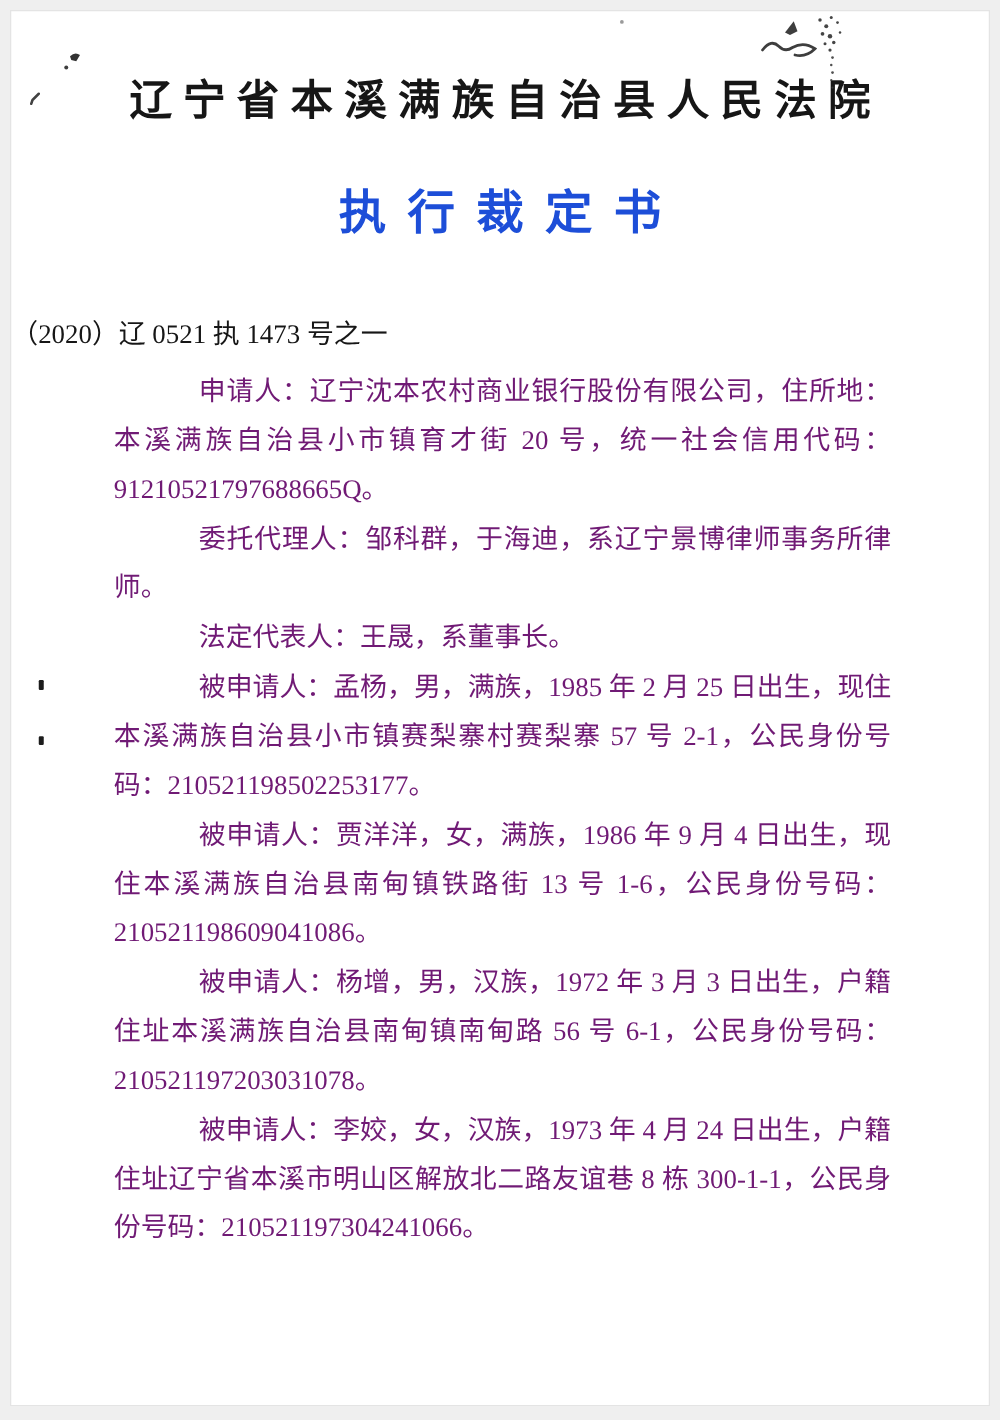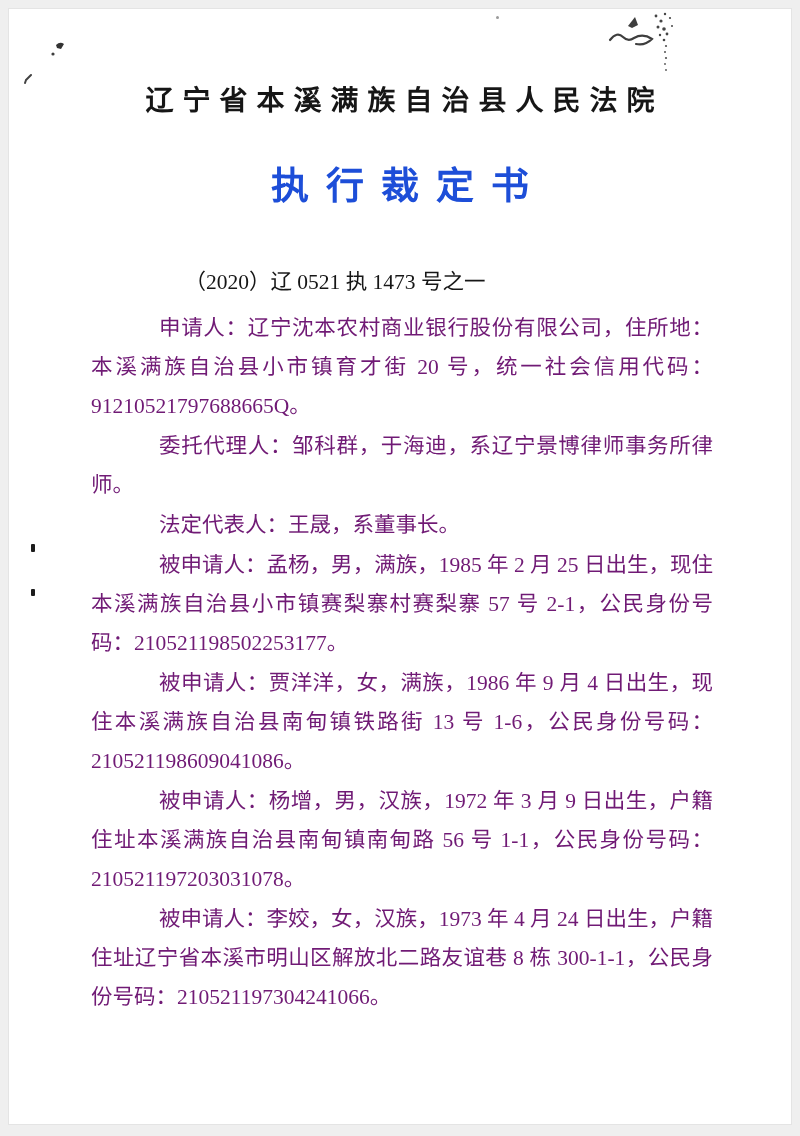--- a/index.html
+++ b/index.html
@@ -15,44 +15,44 @@
     background: #efefef;
   }
   .page {
     position: absolute;
     top: 8px; left: 8px; right: 8px; bottom: 11px;
     background: #ffffff;
     border: 1px solid #e4e4e4;
     overflow: hidden;
   }
   .court-name {
-    margin-top: 74px;
+    margin-top: 51px;
     text-align: center;
-    font-size: 28px;
+    font-size: 34px;
     line-height: 1.3;
     font-weight: bold;
     letter-spacing: 9px;
     text-indent: 9px;
     color: #161616;
     white-space: nowrap;
   }
   .doc-title {
     margin-top: 46px;
     text-align: center;
     font-size: 38px;
     line-height: 1.15;
     font-weight: bold;
     letter-spacing: 17px;
     text-indent: 17px;
     color: #1d4ed8;
     white-space: nowrap;
   }
   .case-number {
     margin-top: 62px;
-    text-align: center;
+    text-align: left;
     padding-right: 130px;
     font-size: 21.5px;
     line-height: 1.1;
     color: #161616;
   }
   .doc-body {
     margin-top: 14px;
     padding: 0 78px 0 82px;
   }
   .doc-body p {
@@ -82,21 +82,21 @@
     <h2 class="doc-title">执行裁定书</h2>
 
     <div class="case-number">（2020）辽 0521 执 1473 号之一</div>
 
     <div class="doc-body">
       <p>申请人：辽宁沈本农村商业银行股份有限公司，住所地：本溪满族自治县小市镇育才街 20 号，统一社会信用代码：91210521797688665Q。</p>
       <p>委托代理人：邹科群，于海迪，系辽宁景博律师事务所律师。</p>
       <p>法定代表人：王晟，系董事长。</p>
       <p>被申请人：孟杨，男，满族，1985 年 2 月 25 日出生，现住本溪满族自治县小市镇赛梨寨村赛梨寨 57 号 2-1，公民身份号码：210521198502253177。</p>
       <p>被申请人：贾洋洋，女，满族，1986 年 9 月 4 日出生，现住本溪满族自治县南甸镇铁路街 13 号 1-6，公民身份号码：210521198609041086。</p>
-      <p>被申请人：杨增，男，汉族，1972 年 3 月 9 日出生，户籍住址本溪满族自治县南甸镇南甸路 56 号 1-1，公民身份号码：210521197203031078。</p>
+      <p>被申请人：杨增，男，汉族，1972 年 3 月 3 日出生，户籍住址本溪满族自治县南甸镇南甸路 56 号 6-1，公民身份号码：210521197203031078。</p>
       <p>被申请人：李姣，女，汉族，1973 年 4 月 24 日出生，户籍住址辽宁省本溪市明山区解放北二路友谊巷 8 栋 300-1-1，公民身份号码：210521197304241066。</p>
     </div>
   </div>
 
   <svg class="artifact scribble" width="90" height="70" viewBox="0 0 90 70">
     <path d="M30 22 l7 -9 l3 8 l-6 3 z" fill="#242424"></path>
     <path d="M12 36 q7 -9 13 -3 q5 5 11 1 q9 -5 18 1 q-7 7 -16 5" fill="none" stroke="#242424" stroke-width="2.2" stroke-linecap="round"></path>
     <g fill="#2c2c2c">
       <circle cx="58" cy="12" r="1.4"></circle>
         <circle cx="63" cy="17" r="1.6"></circle>

